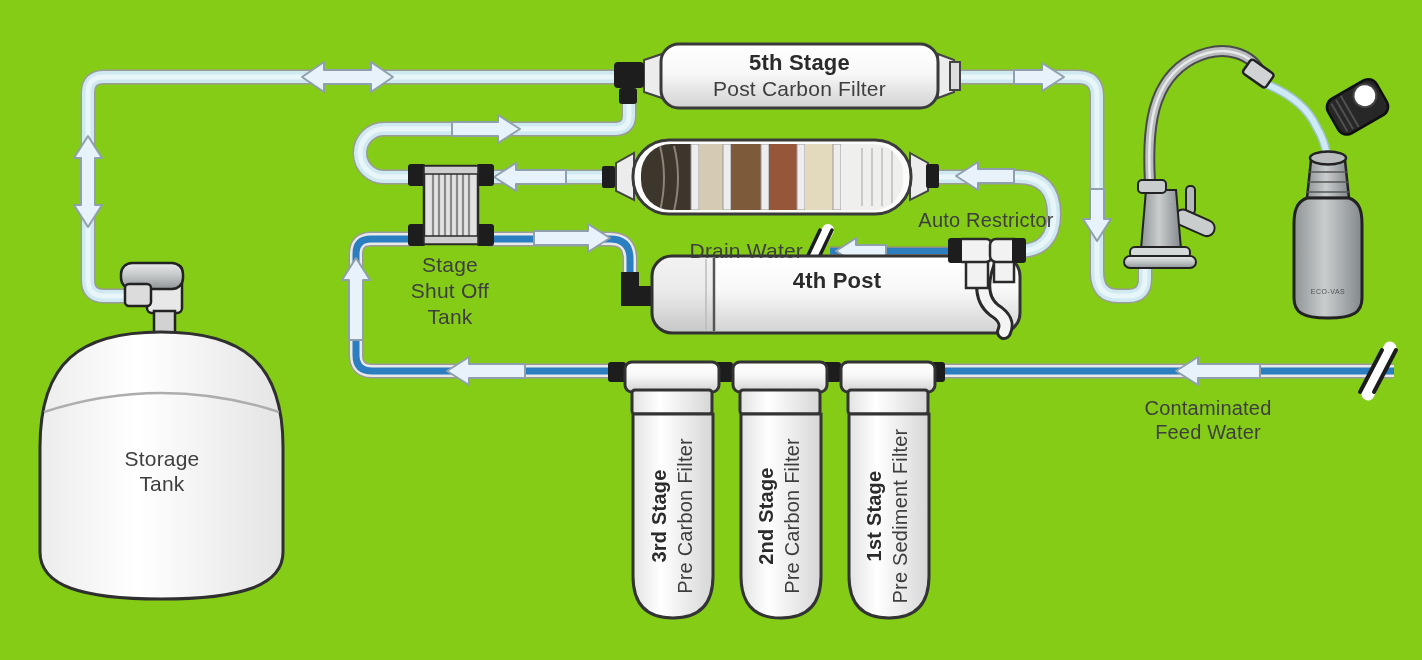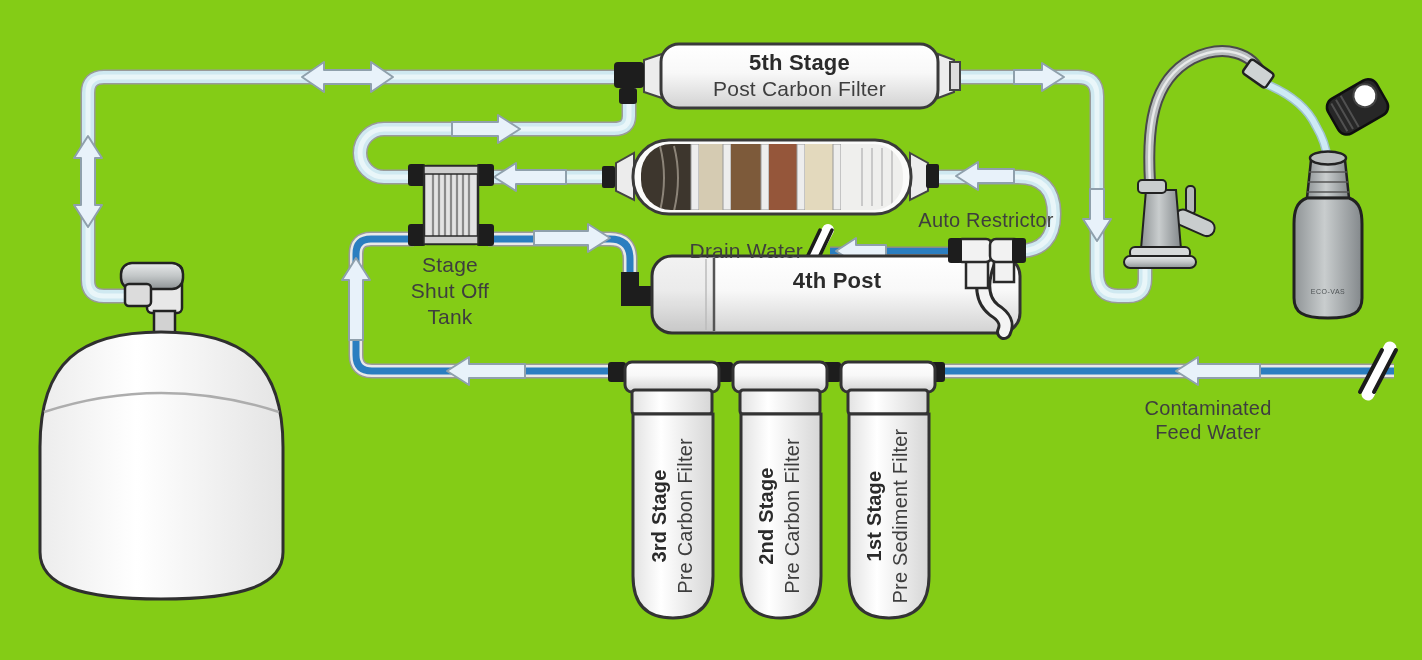--- a/index.html
+++ b/index.html
@@ -234,20 +234,24 @@
 <div class="lbl" style="left:692px;top:268px;width:290px;line-height:26px;">
   <div class="b">4th Post</div>
 </div>
 
 <div class="lbl" style="left:375px;top:252px;width:150px;line-height:26px;font-size:21px;">
   <div>Stage</div>
   <div>Shut Off</div>
   <div>Tank</div>
 </div>
 
+<div class="lbl" style="left:97px;top:446px;width:130px;line-height:25px;font-size:21px;">
+  <div>Storage</div>
+  <div>Tank</div>
+</div>
 
 
 <div class="lbl" style="left:896px;top:208px;width:180px;font-size:20px;">Auto Restrictor</div>
 
 <div class="lbl" style="left:668px;top:238px;width:135px;font-size:21px;text-align:right;">Drain Water</div>
 
 <div class="lbl" style="left:1103px;top:396px;width:210px;line-height:24px;font-size:20px;">
   <div>Contaminated</div>
   <div>Feed Water</div>
 </div>

